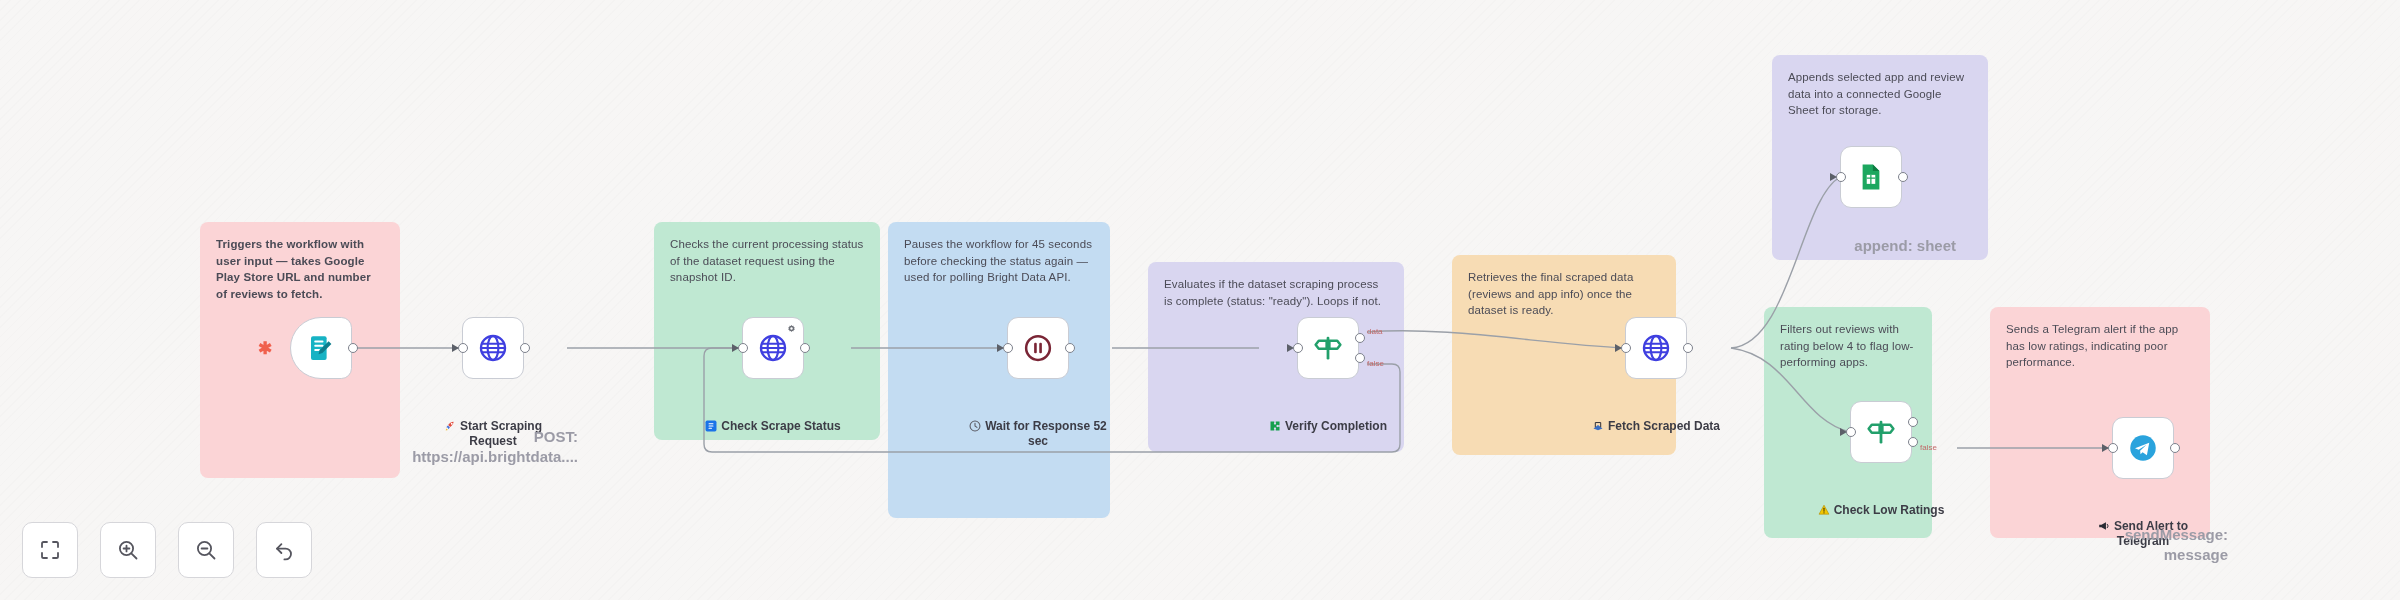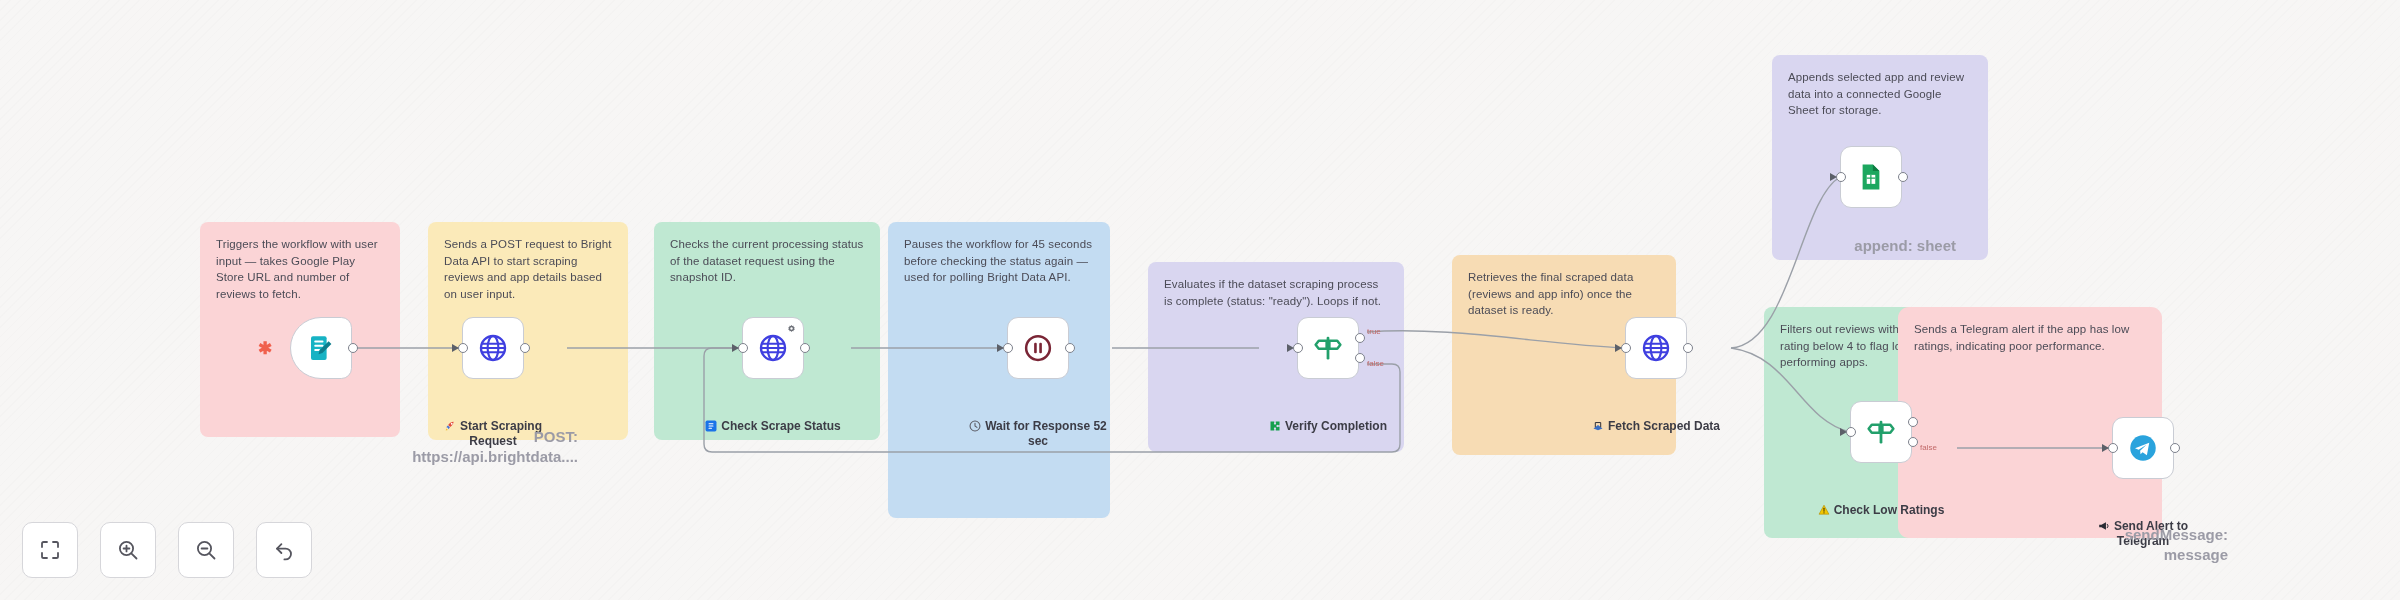--- a/index.html
+++ b/index.html
@@ -173,27 +173,24 @@
     <path d="M 1367,364 L 1392,364 Q 1400,364 1400,372 L 1400,444 Q 1400,452 1392,452
              L 712,452 Q 704,452 704,444 L 704,356 Q 704,348 712,348 L 742,348"></path>
 
     <path d="M 1731,348 C 1790,344 1800,200 1840,177"></path>
 
     <path d="M 1731,348 C 1790,356 1800,420 1850,432"></path>
 
     <path d="M 1957,448 L 2112,448"></path>
   </svg>
 
-  <div class="panel" style="left:200px; top:222px; width:200px; height:215px; background:#fbd4d6;">
+  <div class="panel" style="left:200px; top:222px; width:200px; height:256px; background:#fbd4d6;font-weight:bold;">
     <div class="panel-note">Triggers the workflow with user input — takes Google Play Store URL and number of reviews to fetch.</div>
   </div>
 
-  <div class="panel" style="left:428px; top:222px; width:200px; height:218px; background:#fbeab9;">
-    <div class="panel-note">Sends a POST request to Bright Data API to start scraping reviews and app details based on user input.</div>
-  </div>
 
   <div class="panel" style="left:654px; top:222px; width:226px; height:218px; background:#bfe8d2;">
     <div class="panel-note">Checks the current processing status of the dataset request using the snapshot ID.</div>
   </div>
 
   <div class="panel" style="left:888px; top:222px; width:222px; height:296px; background:#c3dcf2;">
     <div class="panel-note">Pauses the workflow for 45 seconds before checking the status again — used for polling Bright Data API.</div>
   </div>
 
   <div class="panel" style="left:1148px; top:262px; width:256px; height:190px; background:#d9d6f0;">
@@ -205,21 +202,21 @@
   </div>
 
   <div class="panel" style="left:1772px; top:55px; width:216px; height:205px; background:#d9d6f0;">
     <div class="panel-note">Appends selected app and review data into a connected Google Sheet for storage.</div>
   </div>
 
   <div class="panel" style="left:1764px; top:307px; width:168px; height:231px; background:#bfe8d2;">
     <div class="panel-note">Filters out reviews with rating below 4 to flag low-performing apps.</div>
   </div>
 
-  <div class="panel" style="left:1898px; top:307px; width:264px; height:231px; background:#fbd4d6;border-radius:11px;">
+  <div class="panel" style="left:1990px; top:307px; width:220px; height:231px; background:#fbd4d6;">
     <div class="panel-note">Sends a Telegram alert if the app has low ratings, indicating poor performance.</div>
   </div>
 
   <div class="bolt" style="left:258px; top:340px;">✱</div>
   <div class="node trigger" style="left:290px; top:317px;">
     <svg class="node-icon" viewBox="0 0 24 24">
       <rect x="4" y="2.5" width="12.5" height="19" rx="1.6" fill="#17b3c4"></rect>
       <rect x="6.6" y="6" width="7.4" height="1.5" rx="0.7" fill="#ffffff"></rect>
       <rect x="6.6" y="9.4" width="7.4" height="1.5" rx="0.7" fill="#ffffff"></rect>
       <rect x="6.6" y="12.8" width="4.6" height="1.5" rx="0.7" fill="#ffffff"></rect>
@@ -298,21 +295,21 @@
     <svg class="node-icon" viewBox="0 0 24 24">
       <rect x="10.9" y="3" width="2.2" height="18.2" rx="1" fill="#22a06b"></rect>
       <path d="M10.9 6.2H4.6L2.1 9.4l2.5 3.2h6.3z" fill="none" stroke="#22a06b" stroke-width="2" stroke-linejoin="round"></path>
       <path d="M13.1 6.2h6.3l2.5 3.2-2.5 3.2h-6.3z" fill="none" stroke="#22a06b" stroke-width="2" stroke-linejoin="round"></path>
     </svg>
     <div class="port in"></div>
     <div class="arrowhead"></div>
     <div class="port out out-hi"></div>
     <div class="port out out-lo"></div>
   </div>
-  <div class="branch-label" style="left:1367px; top:327px;">true</div>
+  <div class="branch-label" style="left:1367px; top:327px;">data</div>
   <div class="branch-label" style="left:1367px; top:359px;">false</div>
   <div class="node-label" style="left:1243px; top:390px;">
     <span class="lbl-icon">
       <svg viewBox="0 0 16 16">
           <path d="M2 2h5v1.6a1.5 1.5 0 1 0 2 0V2h5v5h-1.6a1.5 1.5 0 1 0 0 2H14v5H9v-1.6a1.5 1.5 0 1 0-2 0V14H2z" fill="#17a04e"></path>
         </svg>
     </span><span>Verify Completion</span>
   </div>
 
   <div class="node" style="left:1625px; top:317px;">

